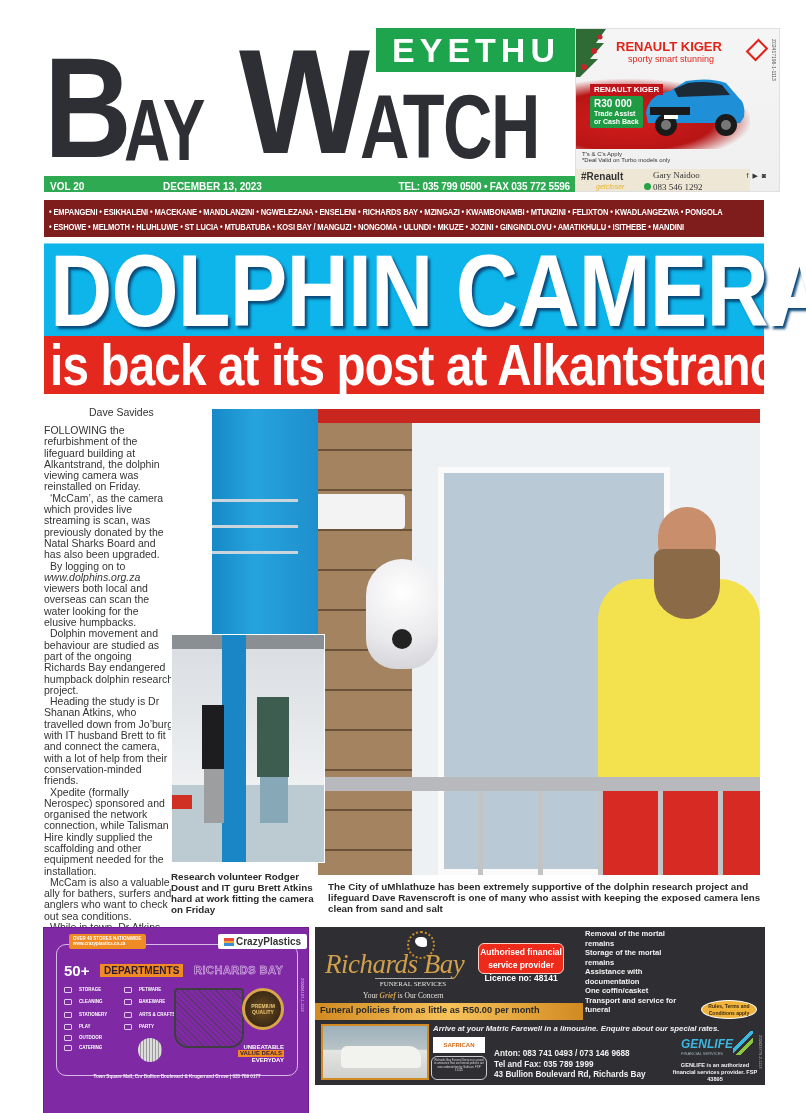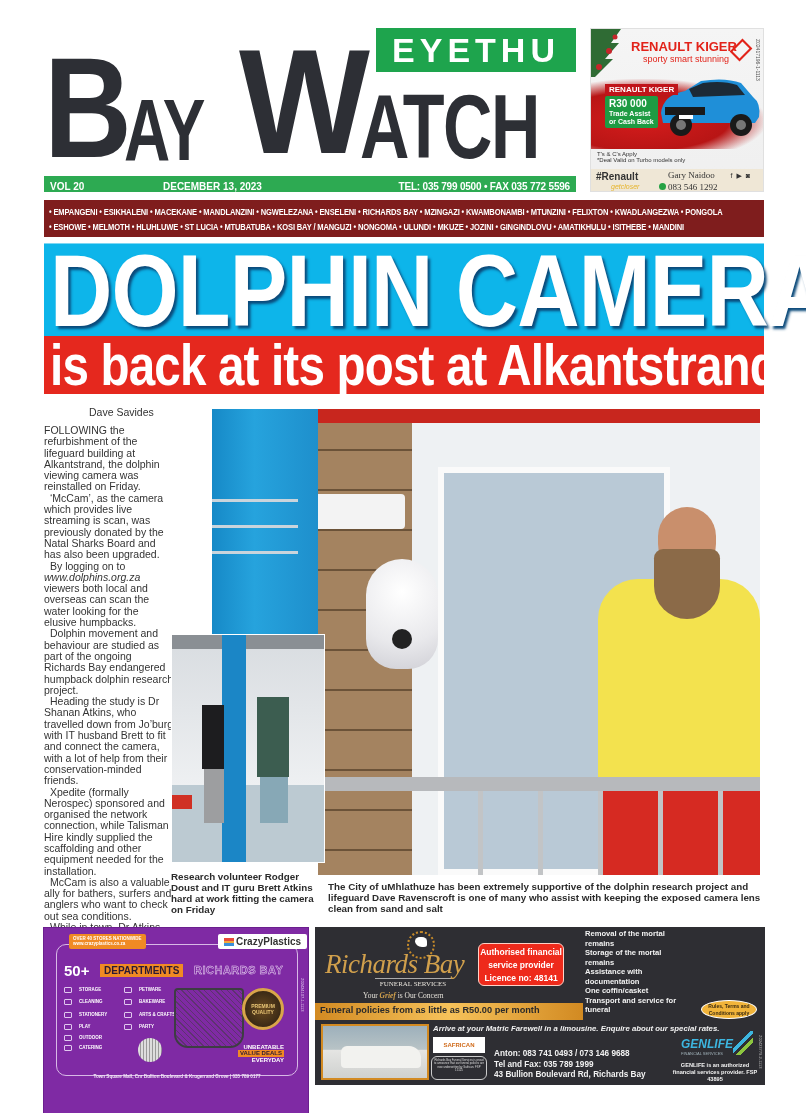--- a/index.html
+++ b/index.html
@@ -13,21 +13,21 @@
   .mast-AY { left: 80px; top: 60px; font-size: 80px; transform: scale(0.8, 1.1); font-weight: bold; }
   .mast-W { left: 195px; top: 2px; font-size: 146px; transform: scale(0.95, 1.02); font-weight: bold; }
   .mast-ATCH { left: 316px; top: 56px; font-size: 90px; transform: scale(0.76, 1.0); font-weight: bold; }
   .eyethu { position: absolute; left: 332px; top: 2px; width: 200px; height: 44px; background: #1ea44d; color: #fff; font-size: 34px; font-weight: bold; letter-spacing: 5px; display: flex; align-items: center; justify-content: center; }
   .infobar { position: absolute; left: 44px; top: 176px; width: 532px; height: 16px; background: #2daa52; color: #fff; font-size: 10px; font-weight: bold; display: flex; align-items: flex-end; padding: 0 6px; }
   .infobar .vol { width: 113px; }
   .infobar .date { flex: 1; }
   .infobar .tel { text-align: right; font-weight: normal; letter-spacing: -0.2px; font-weight: bold; }
 
   
-  .renault-ad { position: absolute; left: 590px; top: 28px; width: 174px; height: 164px; background: linear-gradient(180deg,#f5f5f5 0%,#efefef 100%); border: 1px solid #e0e0e0; overflow: hidden; }
+  .renault-ad { position: absolute; left: 575px; top: 28px; width: 205px; height: 164px; background: linear-gradient(180deg,#f5f5f5 0%,#efefef 100%); border: 1px solid #e0e0e0; overflow: hidden; }
   .ra-title { position: absolute; left: 40px; top: 10px; color: #e2231a; font-weight: bold; font-size: 13px; }
   .ra-sub { position: absolute; left: 52px; top: 25px; color: #e2231a; font-size: 9px; }
   .ra-logo { position: absolute; right: 12px; top: 8px; width: 20px; height: 26px; border: 3px solid #e2231a; transform: rotate(45deg) scale(0.7); }
   .ra-swoosh { position: absolute; left: 0; top: 50px; width: 174px; height: 70px; background: radial-gradient(ellipse at 30% 60%, #d41c1c 0%, #b81515 50%, transparent 72%); }
   .ra-badge { position: absolute; left: 14px; top: 55px; background: #c0141a; color: #fff; font-size: 8px; font-weight: bold; padding: 1px 4px; }
   .ra-offer { position: absolute; left: 14px; top: 67px; background: #1e9b43; color: #fff; font-size: 7px; font-weight: bold; padding: 2px 4px; line-height: 1.15; border-radius: 2px; }
   .ra-offer .big { font-size: 10px; }
   .ra-car { position: absolute; left: 64px; top: 44px; width: 108px; height: 66px; }
   .ra-terms { position: absolute; left: 6px; top: 122px; font-size: 6px; color: #333; line-height: 1.05; }
   .ra-bottom { position: absolute; left: 0; top: 140px; width: 174px; height: 24px; background: #efe7d6; }
@@ -110,21 +110,21 @@
   .cz-addr { position: absolute; left: 0; top: 146px; width: 266px; text-align: center; color: #f1e6f6; font-size: 4.6px; font-weight: bold; }
   .cz-code { position: absolute; right: 3px; top: 50px; font-size: 4px; color: #e0c8ee; writing-mode: vertical-rl; }
 
   .ad-funeral { position: absolute; left: 315px; top: 927px; width: 450px; height: 158px; background: #2e2e33; overflow: hidden; }
   .fn-wreath { position: absolute; left: 92px; top: 4px; width: 28px; height: 28px; border: 2px dotted #c58a2a; border-radius: 50%; }
   .fn-dove { position: absolute; left: 100px; top: 10px; width: 12px; height: 10px; background: #fff; border-radius: 50% 50% 30% 70%; }
   .fn-name { position: absolute; left: 10px; top: 22px; font-family: "Liberation Serif", serif; font-style: italic; font-size: 27px; color: #d1a04c; letter-spacing: -0.5px; }
   .fn-services { position: absolute; left: 60px; top: 51px; width: 76px; font-family: "Liberation Serif", serif; font-size: 7px; color: #e6e2da; text-align: center; border-top: 1px solid #aaa; padding-top: 1px; }
   .fn-tag { position: absolute; left: 48px; top: 64px; font-family: "Liberation Serif", serif; font-size: 7.5px; color: #e6e2da; }
   .fn-tag em { color: #d1a04c; font-weight: bold; }
-  .fn-auth { position: absolute; left: 163px; top: 16px; width: 86px; height: 43px; background: #ee2a1b; border: 1px solid #ffd1c6; border-radius: 6px; color: #fff; font-size: 8.5px; font-weight: bold; text-align: center; line-height: 13px; padding-top: 2px; }
+  .fn-auth { position: absolute; left: 163px; top: 16px; width: 86px; height: 31px; background: #ee2a1b; border: 1px solid #ffd1c6; border-radius: 6px; color: #fff; font-size: 8.5px; font-weight: bold; text-align: center; line-height: 13px; padding-top: 2px; }
   .fn-policy { position: absolute; left: 0; top: 76px; width: 268px; height: 17px; background: linear-gradient(90deg,#d28a22,#f6c25a 50%,#d28a22); color: #2a2a2a; font-size: 9.2px; font-weight: bold; padding: 2px 5px; white-space: nowrap; }
   .fn-car { position: absolute; left: 6px; top: 97px; width: 108px; height: 56px; border: 2px solid #d28a22; background: linear-gradient(180deg,#9db0bb 0%,#b8c3c6 45%,#e5e5e3 46%,#cfd1cf 100%); }
   .fn-car-body { position: absolute; left: 18px; top: 20px; width: 80px; height: 22px; background: #f2f2ef; border-radius: 6px 12px 4px 4px; }
   .fn-matric { position: absolute; left: 118px; top: 97px; font-size: 7.8px; font-weight: bold; font-style: italic; color: #f2f2f2; white-space: nowrap; }
   .fn-safrican { position: absolute; left: 118px; top: 110px; width: 52px; height: 16px; background: #fff; color: #d06b1b; font-size: 6px; font-weight: bold; text-align: center; line-height: 16px; }
   .fn-safri-note { position: absolute; left: 116px; top: 129px; width: 56px; height: 24px; border: 1px solid #ccc; border-radius: 6px; color: #ddd; font-size: 2.8px; text-align: center; padding: 2px; line-height: 1.2; }
   .fn-contact { position: absolute; left: 179px; top: 122px; color: #f2f2f2; font-size: 8.2px; font-weight: bold; line-height: 10.5px; white-space: nowrap; }
   .fn-list { position: absolute; color: #f2f2f2; font-size: 7.6px; font-weight: bold; line-height: 9.5px; }
   .fn-list1 { left: 270px; top: 2px; width: 92px; }
   .fn-list2 { left: 366px; top: 2px; width: 82px; }

